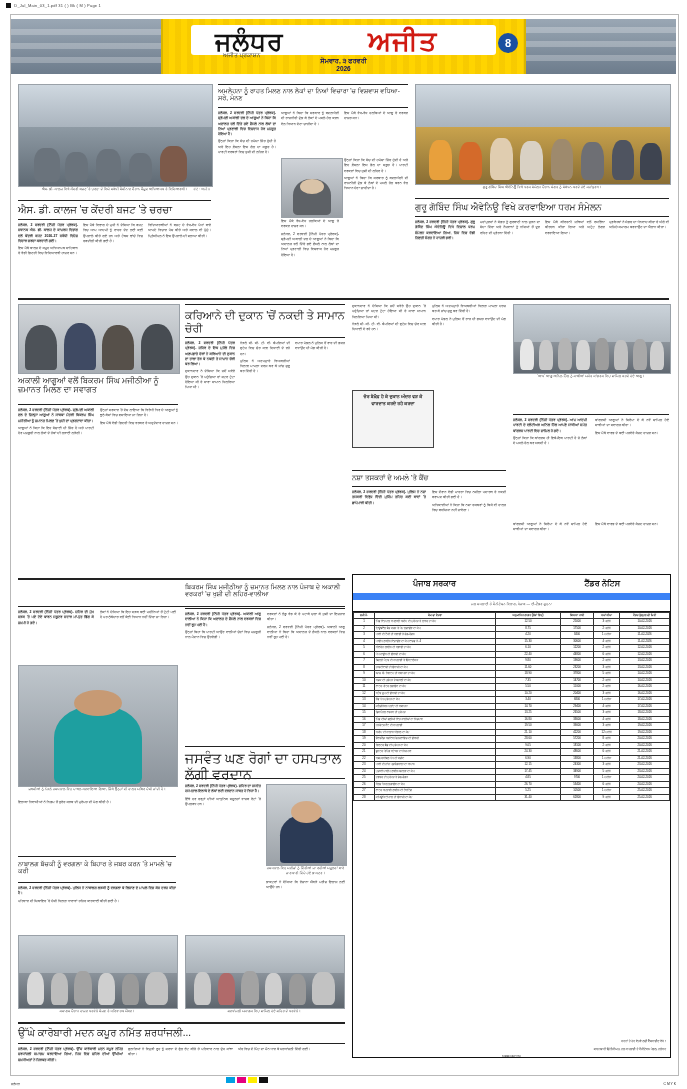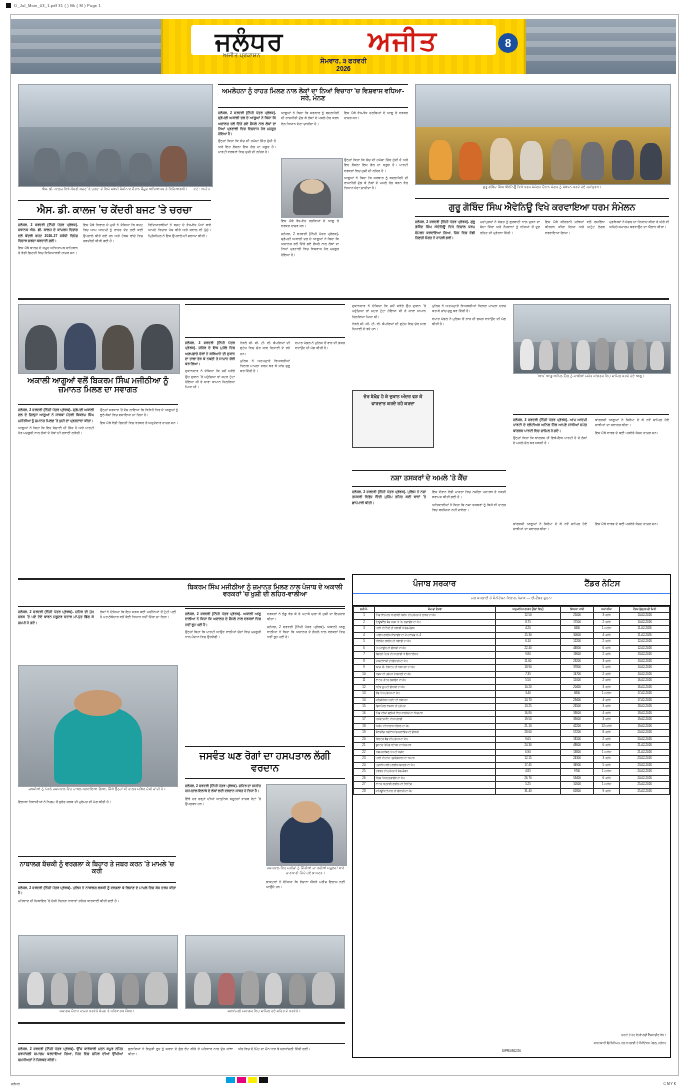--- a/index.html
+++ b/index.html
@@ -25,31 +25,31 @@
   .mh-date{position:absolute;left:150px;right:150px;top:38px;text-align:center;font-size:6.5px;color:#0a0a64;font-weight:bold;}
   .mh-badge{position:absolute;right:158px;top:14px;width:20px;height:20px;border-radius:50%;background:#1a4fa0;color:#fff;
      font-size:11px;font-weight:bold;display:flex;align-items:center;justify-content:center;}
 
   
   .photo{position:absolute;background:#b9bfc6;overflow:hidden;border:1px solid #9aa1a8;}
   .photo .sky{position:absolute;left:0;right:0;top:0;height:42%;background:linear-gradient(#cfd8e0,#aab4be);}
   .photo .grd{position:absolute;left:0;right:0;bottom:0;height:58%;background:linear-gradient(#8e9aa4,#5f6a74);}
   .photo .fig{position:absolute;bottom:4%;border-radius:40% 40% 20% 20%;background:#6a737c;}
   .cap{position:absolute;font-size:3.6px;line-height:1.35;color:#222;text-align:center;}
-  .hl{position:absolute;font-weight:bold;color:#111;text-align:center;line-height:1.15;}
+  .hl{position:absolute;font-weight:normal;color:#111;text-align:left;line-height:1.15;}
   .rule{position:absolute;background:#222;height:1px;}
   .txt{position:absolute;overflow:hidden;color:#222;text-align:justify;}
   .txt p{margin:0 0 2px 0;font-size:3.5px;line-height:1.5;}
   .lead{font-weight:bold;}
   .pullquote{position:absolute;border:1px solid #444;background:#f4f4f4;font-size:5px;font-weight:bold;
      color:#111;text-align:center;line-height:1.5;padding:3px;}
 
   
   .tender{position:absolute;border:1px solid #111;background:#fff;}
-  .tender-head{position:relative;height:18px;border-bottom:1px solid #3b82f6;}
+  .tender-head{position:relative;height:18px;border-bottom:7px solid #3b82f6;}
   .tender-head .t1{position:absolute;left:60px;top:4px;font-size:8px;font-weight:bold;color:#111;}
   .tender-head .t2{position:absolute;right:50px;top:4px;font-size:8px;font-weight:bold;color:#111;}
   .tender-sub{position:relative;height:9px;border-bottom:1px solid #111;font-size:3.6px;text-align:center;color:#222;padding-top:2px;}
   table.tt{width:100%;border-collapse:collapse;}
   table.tt th,table.tt td{border:.5px solid #333;font-size:2.8px;line-height:1.25;padding:1px;color:#111;vertical-align:top;}
   table.tt th{font-size:2.8px;font-weight:bold;text-align:center;background:#fff;}
   table.tt td.c{text-align:center;}
   .tender-foot{font-size:3px;text-align:right;padding:2px 4px;color:#111;}
 
   .footbar{position:absolute;left:11px;bottom:4px;width:665px;height:8px;}
@@ -192,20 +192,21 @@
   <div class="txt" style="left:18px;top:408px;width:76px;height:165px;">
     <p class="lead">ਜਲੰਧਰ, 2 ਫਰਵਰੀ (ਨਿੱਜੀ ਪੱਤਰ ਪ੍ਰੇਰਕ)- ਸ਼੍ਰੋਮਣੀ ਅਕਾਲੀ ਦਲ ਦੇ ਜ਼ਿਲ੍ਹਾ ਆਗੂਆਂ ਨੇ ਸਾਬਕਾ ਮੰਤਰੀ ਬਿਕਰਮ ਸਿੰਘ ਮਜੀਠੀਆ ਨੂੰ ਜ਼ਮਾਨਤ ਮਿਲਣ 'ਤੇ ਖੁਸ਼ੀ ਦਾ ਪ੍ਰਗਟਾਵਾ ਕੀਤਾ।</p>
     <p>ਆਗੂਆਂ ਨੇ ਕਿਹਾ ਕਿ ਇਹ ਸੱਚਾਈ ਦੀ ਜਿੱਤ ਹੈ ਅਤੇ ਪਾਰਟੀ ਹੋਰ ਮਜ਼ਬੂਤੀ ਨਾਲ ਲੋਕਾਂ ਦੇ ਹੱਕਾਂ ਦੀ ਲੜਾਈ ਲੜੇਗੀ।</p>
   </div>
   <div class="txt" style="left:100px;top:408px;width:78px;height:165px;">
     <p>ਉਨ੍ਹਾਂ ਸਰਕਾਰ 'ਤੇ ਦੋਸ਼ ਲਾਇਆ ਕਿ ਵਿਰੋਧੀ ਧਿਰ ਦੇ ਆਗੂਆਂ ਨੂੰ ਝੂਠੇ ਕੇਸਾਂ ਵਿਚ ਫਸਾਇਆ ਜਾ ਰਿਹਾ ਹੈ।</p>
     <p>ਇਸ ਮੌਕੇ ਵੱਡੀ ਗਿਣਤੀ ਵਿਚ ਵਰਕਰ ਤੇ ਅਹੁਦੇਦਾਰ ਹਾਜ਼ਰ ਸਨ।</p>
   </div>
 
   <div class="rule" style="left:185px;top:304px;width:160px;"></div>
+  <div class="hl" style="left:185px;top:309px;width:160px;font-size:11px;">ਕਰਿਆਨੇ ਦੀ ਦੁਕਾਨ 'ਚੋਂ ਨਕਦੀ ਤੇ ਸਾਮਾਨ ਚੋਰੀ</div>
   <div class="rule" style="left:185px;top:337px;width:160px;"></div>
   <div class="txt" style="left:185px;top:341px;width:50px;height:230px;">
     <p class="lead">ਜਲੰਧਰ, 2 ਫਰਵਰੀ (ਨਿੱਜੀ ਪੱਤਰ ਪ੍ਰੇਰਕ)- ਸ਼ਹਿਰ ਦੇ ਇਕ ਮੁਹੱਲੇ ਵਿਚ ਅਣਪਛਾਤੇ ਚੋਰਾਂ ਨੇ ਕਰਿਆਨੇ ਦੀ ਦੁਕਾਨ ਦਾ ਤਾਲਾ ਤੋੜ ਕੇ ਨਕਦੀ ਤੇ ਸਾਮਾਨ ਚੋਰੀ ਕਰ ਲਿਆ।</p>
     <p>ਦੁਕਾਨਦਾਰ ਨੇ ਦੱਸਿਆ ਕਿ ਜਦੋਂ ਸਵੇਰੇ ਉਹ ਦੁਕਾਨ 'ਤੇ ਪਹੁੰਚਿਆ ਤਾਂ ਸ਼ਟਰ ਟੁੱਟਾ ਹੋਇਆ ਸੀ ਤੇ ਸਾਰਾ ਸਾਮਾਨ ਖਿਲਰਿਆ ਪਿਆ ਸੀ।</p>
   </div>
   <div class="txt" style="left:240px;top:341px;width:50px;height:230px;">
     <p>ਨੇੜਲੇ ਸੀ. ਸੀ. ਟੀ. ਵੀ. ਕੈਮਰਿਆਂ ਦੀ ਫੁਟੇਜ ਵਿਚ ਚੋਰ ਸਾਫ਼ ਦਿਖਾਈ ਦੇ ਰਹੇ ਹਨ।</p>
     <p>ਪੁਲਿਸ ਨੇ ਅਣਪਛਾਤੇ ਵਿਅਕਤੀਆਂ ਖ਼ਿਲਾਫ਼ ਮਾਮਲਾ ਦਰਜ ਕਰ ਕੇ ਜਾਂਚ ਸ਼ੁਰੂ ਕਰ ਦਿੱਤੀ ਹੈ।</p>
   </div>
   <div class="txt" style="left:295px;top:341px;width:50px;height:50px;">
@@ -299,20 +300,21 @@
     <div class="fig" style="left:5%;width:11%;height:46%;background:#d8d8d8;"></div>
     <div class="fig" style="left:20%;width:11%;height:44%;background:#bdbdbd;"></div>
     <div class="fig" style="left:35%;width:11%;height:47%;background:#a3a3a3;"></div>
     <div class="fig" style="left:50%;width:11%;height:45%;background:#cfcfcf;"></div>
     <div class="fig" style="left:65%;width:11%;height:43%;background:#9a9a9a;"></div>
     <div class="fig" style="left:80%;width:14%;height:46%;background:#c2c2c2;"></div>
   </div>
   <div class="cap" style="left:18px;top:1009px;width:158px;">ਸਮਾਗਮ ਦੌਰਾਨ ਹਾਜ਼ਰ ਪਤਵੰਤੇ ਸੱਜਣ ਤੇ ਪਰਿਵਾਰਕ ਮੈਂਬਰ।</div>
 
   <div class="rule" style="left:18px;top:1022px;width:327px;height:2px;"></div>
+  <div class="hl" style="left:18px;top:1027px;width:327px;font-size:10px;">ਉੱਘੇ ਕਾਰੋਬਾਰੀ ਮਦਨ ਕਪੂਰ ਨਮਿੱਤ ਸ਼ਰਧਾਂਜਲੀ...</div>
   <div class="rule" style="left:18px;top:1043px;width:327px;"></div>
   <div class="txt" style="left:18px;top:1047px;width:105px;height:30px;">
     <p class="lead">ਜਲੰਧਰ, 2 ਫਰਵਰੀ (ਨਿੱਜੀ ਪੱਤਰ ਪ੍ਰੇਰਕ)- ਉੱਘੇ ਕਾਰੋਬਾਰੀ ਮਦਨ ਕਪੂਰ ਨਮਿੱਤ ਸ਼ਰਧਾਂਜਲੀ ਸਮਾਗਮ ਕਰਵਾਇਆ ਗਿਆ, ਜਿਸ ਵਿਚ ਸ਼ਹਿਰ ਦੀਆਂ ਉੱਘੀਆਂ ਸ਼ਖ਼ਸੀਅਤਾਂ ਨੇ ਸ਼ਿਰਕਤ ਕੀਤੀ।</p>
   </div>
   <div class="txt" style="left:128px;top:1047px;width:105px;height:30px;">
     <p>ਬੁਲਾਰਿਆਂ ਨੇ ਵਿਛੜੀ ਰੂਹ ਨੂੰ ਸ਼ਰਧਾ ਦੇ ਫੁੱਲ ਭੇਟ ਕੀਤੇ ਤੇ ਪਰਿਵਾਰ ਨਾਲ ਦੁੱਖ ਸਾਂਝਾ ਕੀਤਾ।</p>
   </div>
   <div class="txt" style="left:238px;top:1047px;width:107px;height:30px;">
     <p>ਅੰਤ ਵਿਚ ਦੋ ਮਿੰਟ ਦਾ ਮੌਨ ਧਾਰ ਕੇ ਸ਼ਰਧਾਂਜਲੀ ਦਿੱਤੀ ਗਈ।</p>
   </div>
@@ -323,21 +325,21 @@
   <div class="txt" style="left:185px;top:612px;width:76px;height:128px;">
     <p class="lead">ਜਲੰਧਰ, 2 ਫਰਵਰੀ (ਨਿੱਜੀ ਪੱਤਰ ਪ੍ਰੇਰਕ)- ਅਕਾਲੀ ਆਗੂ ਵਾਲੀਆ ਨੇ ਕਿਹਾ ਕਿ ਅਦਾਲਤ ਦੇ ਫ਼ੈਸਲੇ ਨਾਲ ਵਰਕਰਾਂ ਵਿਚ ਨਵੀਂ ਰੂਹ ਪਈ ਹੈ।</p>
     <p>ਉਨ੍ਹਾਂ ਕਿਹਾ ਕਿ ਪਾਰਟੀ ਆਉਣ ਵਾਲੀਆਂ ਚੋਣਾਂ ਵਿਚ ਮਜ਼ਬੂਤੀ ਨਾਲ ਮੈਦਾਨ ਵਿਚ ਉਤਰੇਗੀ।</p>
   </div>
   <div class="txt" style="left:267px;top:612px;width:78px;height:128px;">
     <p>ਵਰਕਰਾਂ ਨੇ ਲੱਡੂ ਵੰਡ ਕੇ ਤੇ ਪਟਾਕੇ ਚਲਾ ਕੇ ਖੁਸ਼ੀ ਦਾ ਇਜ਼ਹਾਰ ਕੀਤਾ।</p>
     <p>ਜਲੰਧਰ, 2 ਫਰਵਰੀ (ਨਿੱਜੀ ਪੱਤਰ ਪ੍ਰੇਰਕ)- ਅਕਾਲੀ ਆਗੂ ਵਾਲੀਆ ਨੇ ਕਿਹਾ ਕਿ ਅਦਾਲਤ ਦੇ ਫ਼ੈਸਲੇ ਨਾਲ ਵਰਕਰਾਂ ਵਿਚ ਨਵੀਂ ਰੂਹ ਪਈ ਹੈ।</p>
   </div>
 
   <div class="rule" style="left:185px;top:746px;width:160px;"></div>
-  <div class="hl" style="left:185px;top:750px;width:160px;font-size:10px;">ਜਸਵੰਤ ਘਣ ਰੋਗਾਂ ਦਾ ਹਸਪਤਾਲ ਲੱਗੀ ਵਰਦਾਨ</div>
+  <div class="hl" style="left:185px;top:750px;width:160px;font-size:14px;">ਜਸਵੰਤ ਘਣ ਰੋਗਾਂ ਦਾ ਹਸਪਤਾਲ ਲੱਗੀ ਵਰਦਾਨ</div>
   <div class="rule" style="left:185px;top:778px;width:160px;"></div>
 
   <div class="photo" style="left:266px;top:784px;width:79px;height:80px;">
     <div class="sky" style="height:100%;background:linear-gradient(#cfd4d8,#9ba1a7);"></div>
     <div class="fig" style="left:16%;bottom:2%;width:68%;height:60%;background:#2b3a55;border-radius:42% 42% 8% 8%;"></div>
     <div class="fig" style="left:30%;bottom:52%;width:40%;height:28%;background:#d3aa86;border-radius:50%;"></div>
   </div>
   <div class="txt" style="left:185px;top:784px;width:76px;height:105px;">
     <p class="lead">ਜਲੰਧਰ, 2 ਫਰਵਰੀ (ਨਿੱਜੀ ਪੱਤਰ ਪ੍ਰੇਰਕ)- ਸ਼ਹਿਰ ਦਾ ਜਸਵੰਤ ਹਸਪਤਾਲ ਇਲਾਕੇ ਦੇ ਲੋਕਾਂ ਲਈ ਵਰਦਾਨ ਸਾਬਤ ਹੋ ਰਿਹਾ ਹੈ।</p>
     <p>ਇੱਥੇ ਹਰ ਤਰ੍ਹਾਂ ਦੀਆਂ ਆਧੁਨਿਕ ਸਹੂਲਤਾਂ ਵਾਜਬ ਰੇਟਾਂ 'ਤੇ ਉਪਲਬਧ ਹਨ।</p>

